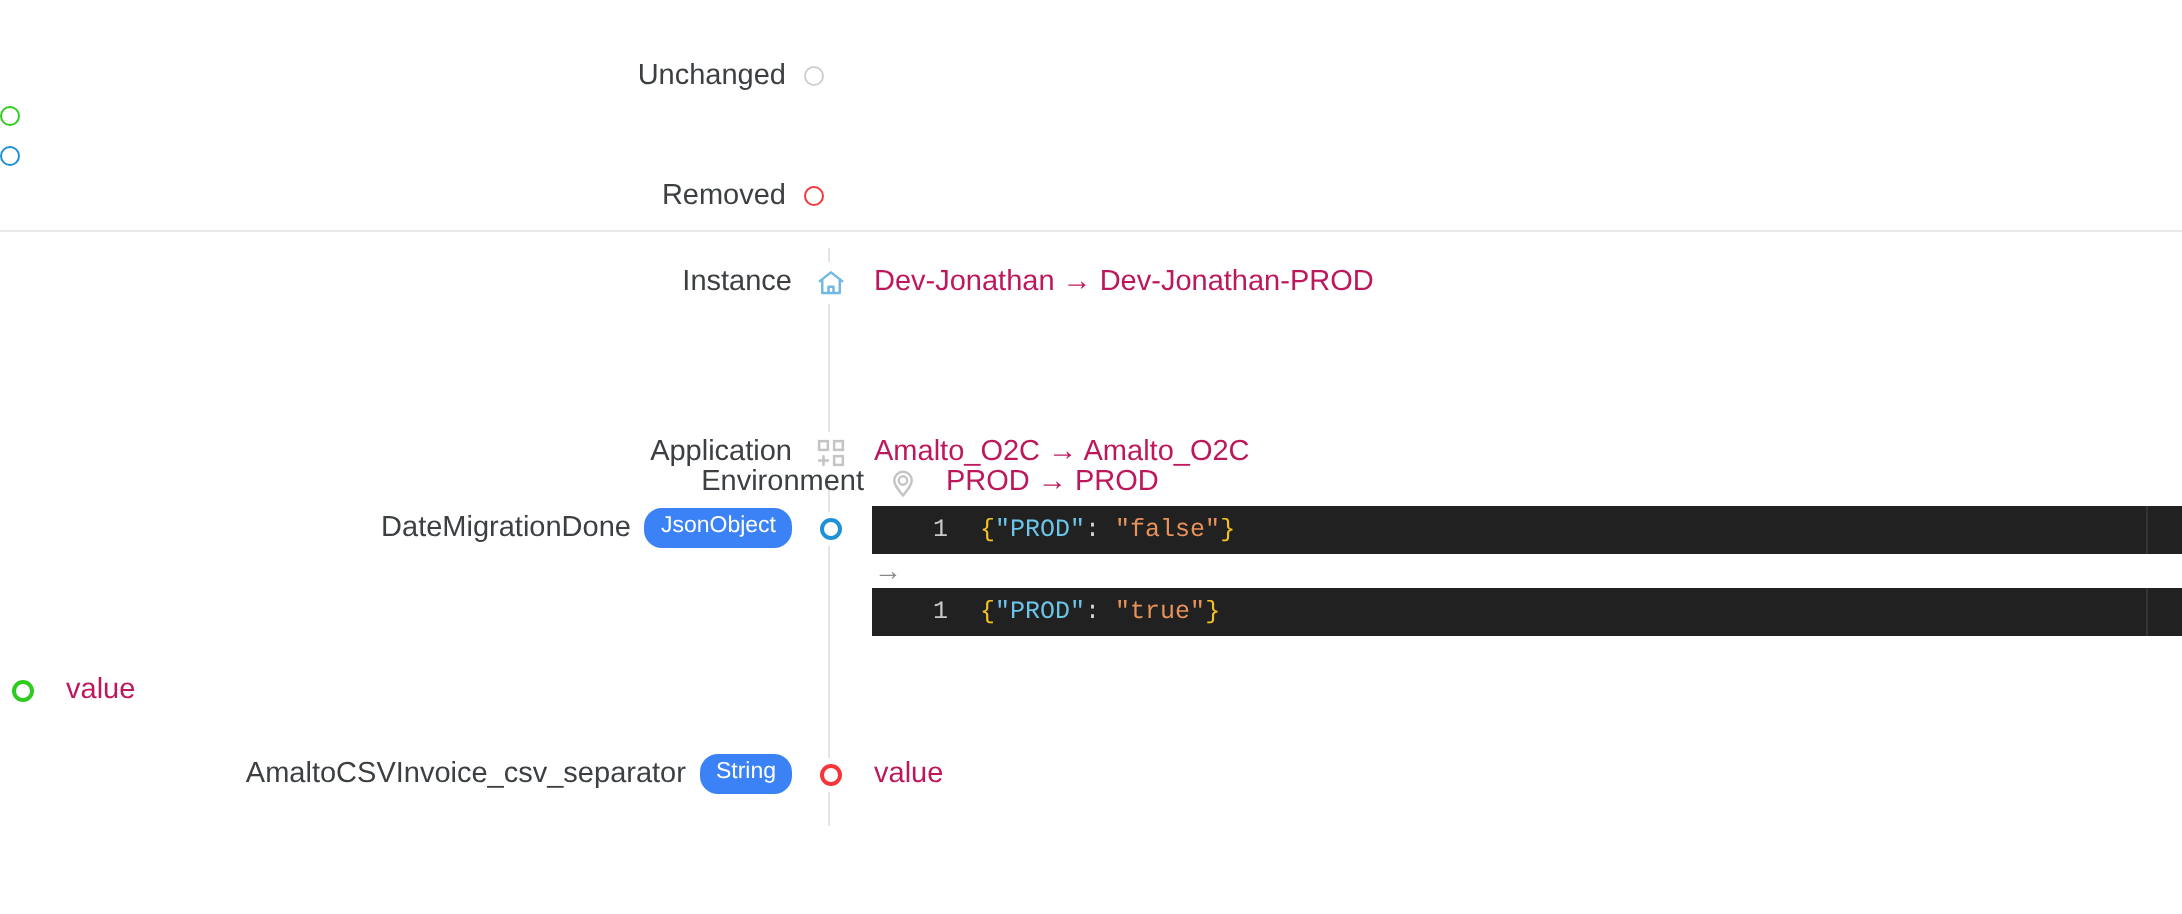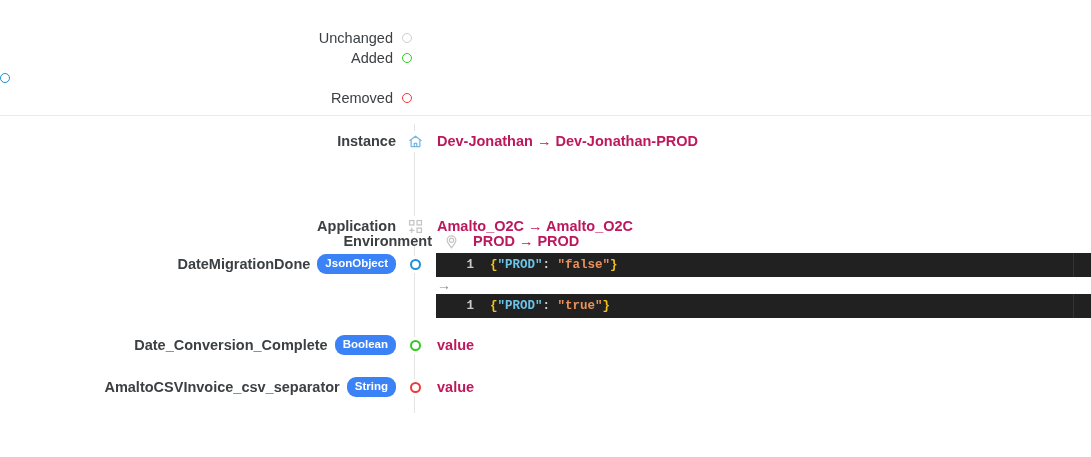--- a/index.html
+++ b/index.html
@@ -73,21 +73,20 @@
     width: 1px;
     background: #e4e4e4;
   }
 
   .row {
     position: absolute;
     left: 0;
     right: 0;
     display: flex;
     align-items: flex-start;
-    font-weight: bold;
   }
   .row-label {
     width: 404px;
     text-align: right;
     font-size: 14.5px;
     color: #3c4043;
     padding-right: 8px;
     box-sizing: border-box;
     white-space: nowrap;
     display: flex;
@@ -189,21 +188,20 @@
 <body>
 
 <div class="legend">
 
   <div class="legend-row">
     <div class="legend-label">Unchanged</div>
     <div class="ring sm" id="lg0" style="border-color: rgb(207, 207, 207);"></div>
   </div>
 
   <div class="legend-row">
-    <div class="legend-label">Added</div>
     <div class="ring sm" id="lg1" style="border-color: rgb(46, 204, 30);"></div>
   </div>
 
   <div class="legend-row">
     <div class="ring sm" id="lg2" style="border-color: rgb(30, 144, 214);"></div>
   </div>
 
   <div class="legend-row">
     <div class="legend-label">Removed</div>
     <div class="ring sm" id="lg3" style="border-color: rgb(246, 53, 58);"></div>
@@ -289,24 +287,20 @@
       <div class="code">
         <span class="gutter">1</span>
         <span class="codeline"><span class="tok-brace">{</span><span class="tok-key">"PROD"</span><span class="tok-punct">: </span><span class="tok-str">"true"</span><span class="tok-brace">}</span></span>
         <span class="scroll-edge"></span>
       </div>
 
     </div>
   </div>
 
   <div class="row" style="top:218px;">
-    <div class="row-label">
-      <span>Date_Conversion_Complete</span>
-      <span class="badge">Boolean</span>
-    </div>
     <div class="row-marker">
       <span class="marker-bg">
         <span class="ring" id="rm4" style="border-color: rgb(46, 204, 30);"></span>
       </span>
     </div>
     <div class="row-value">value</div>
   </div>
 
   <div class="row" style="top:260px;align-items:center;">
     <div class="row-label">

